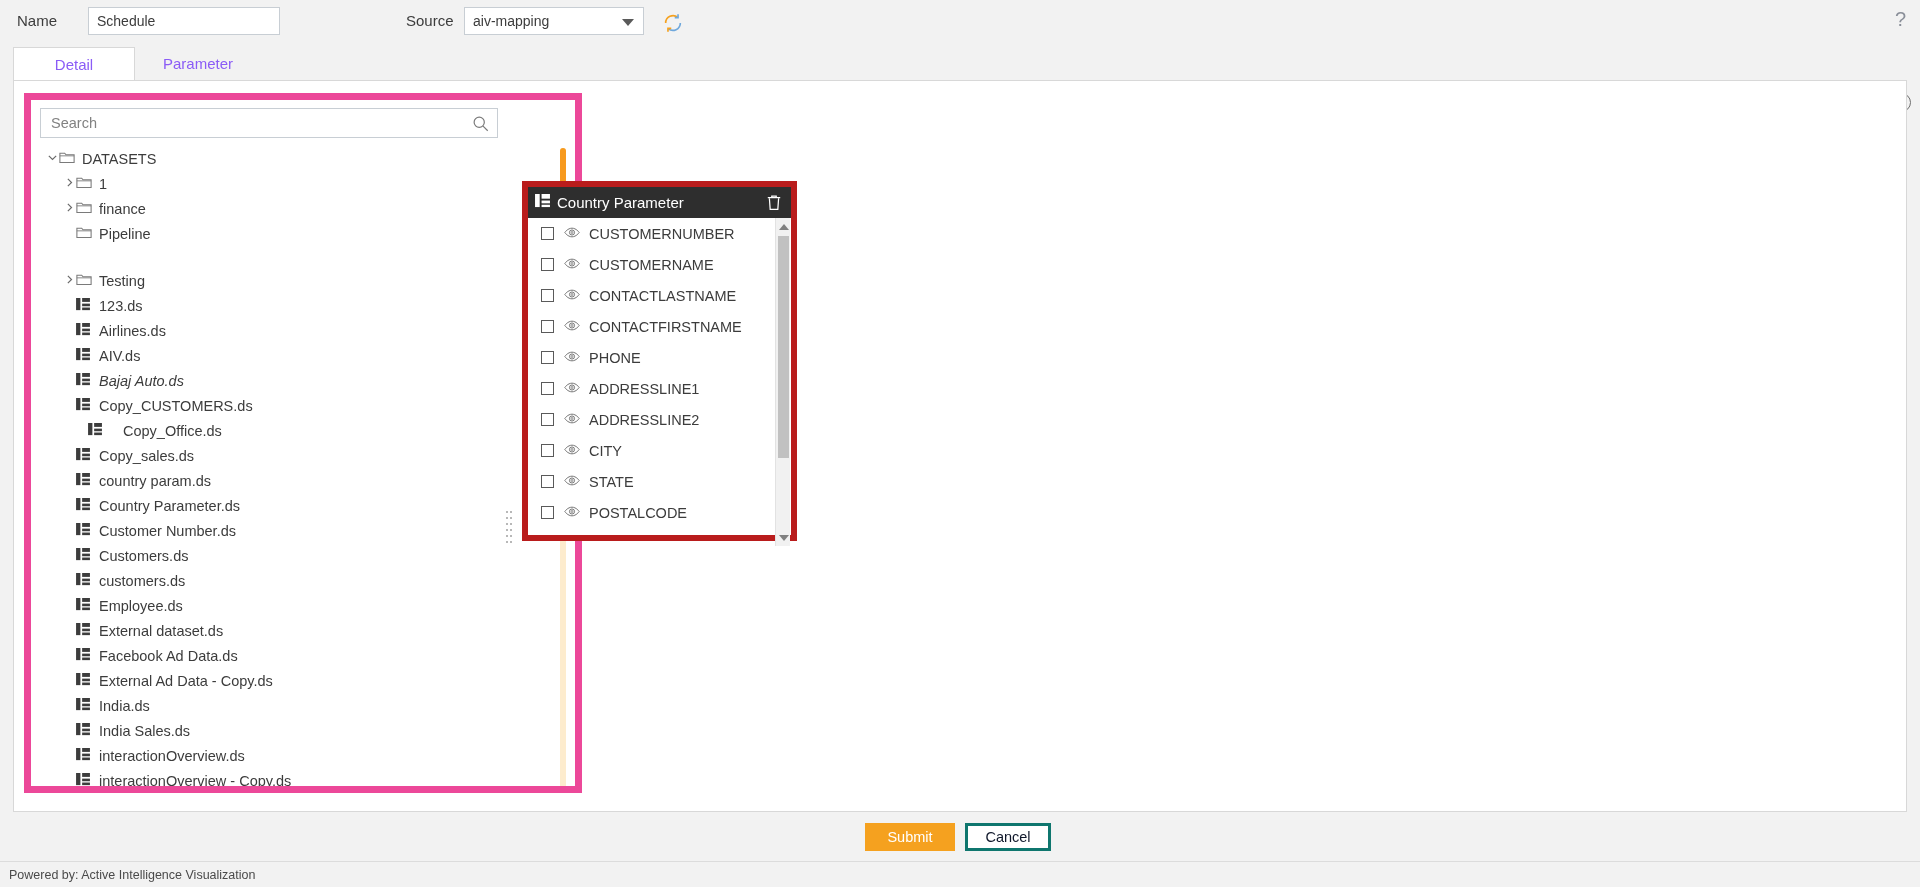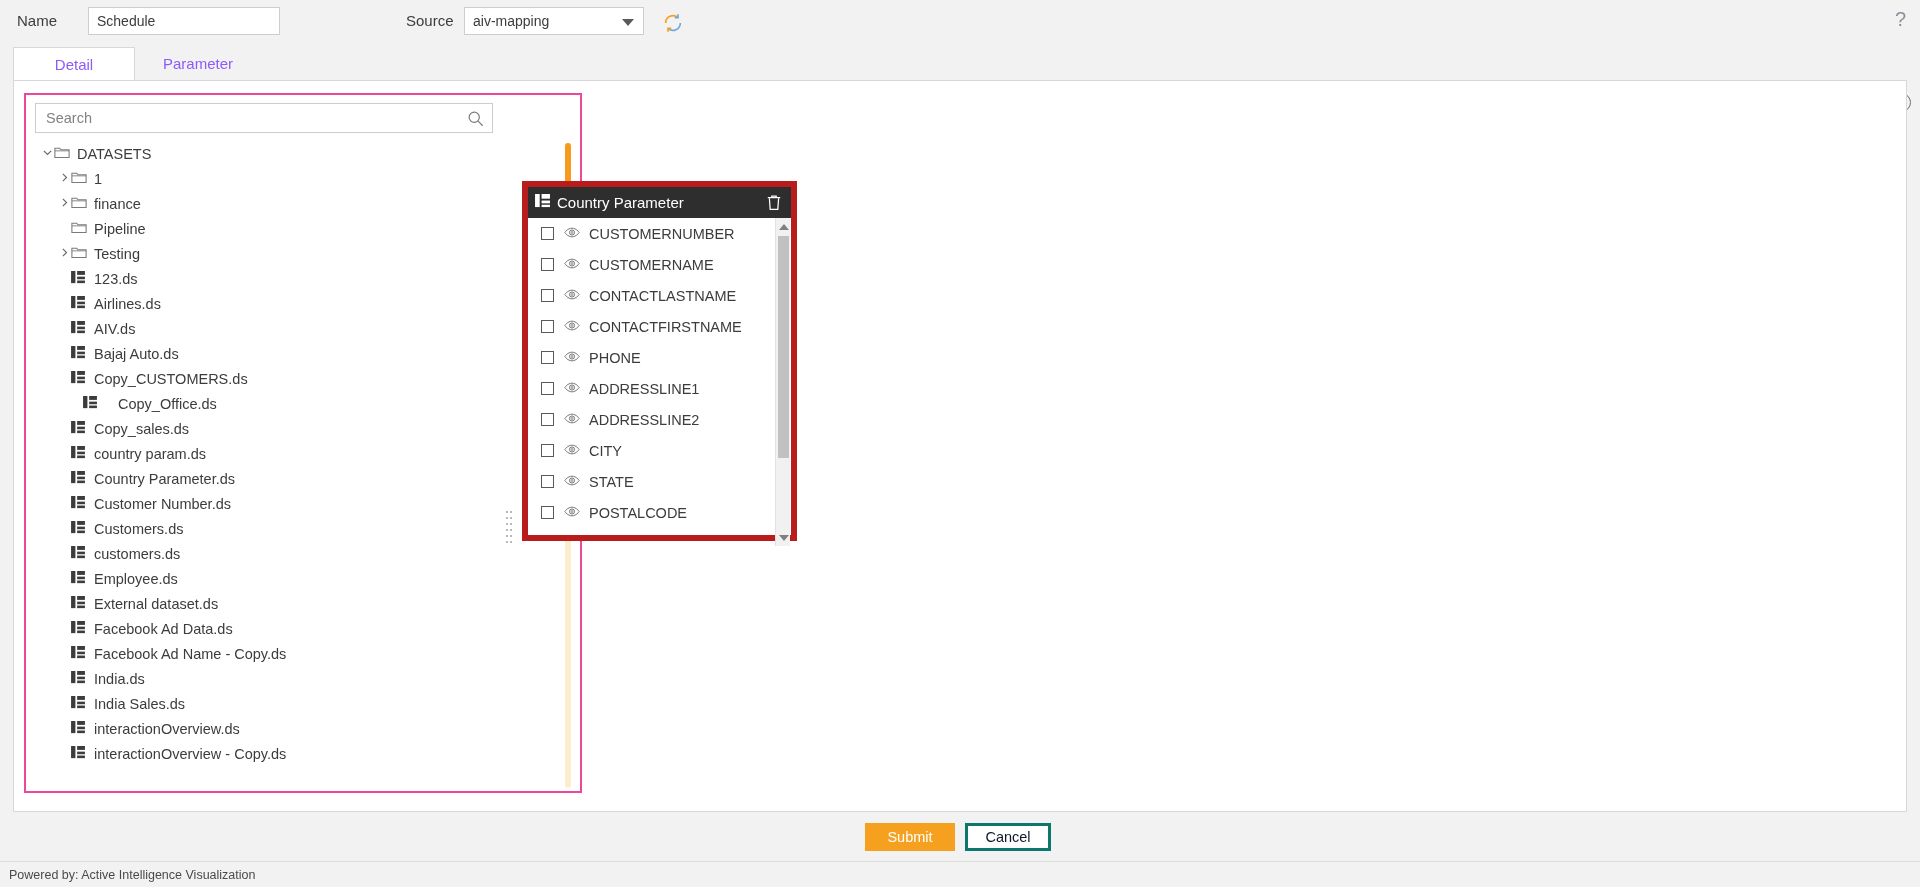--- a/index.html
+++ b/index.html
@@ -122,21 +122,21 @@
   .canvas {
     position: absolute; left: 13px; top: 80px;
     width: 1894px; height: 732px;
     background: #fff; border: 1px solid #d8d8d8;
   }
 
   
   .treepanel {
     position: absolute; left: 10px; top: 12px;
     width: 558px; height: 700px;
-    border: 2px solid #ec4899; background: #fff;
+    border: 7px solid #ec4899; background: #fff;
     overflow: hidden;
   }
   .search-box {
     position: absolute; left: 9px; top: 8px;
     width: 458px; height: 30px;
     border: 1px solid #c8ced4; background: #fff;
   }
   .search-box input {
     position: absolute; left: 8px; top: 0; width: 410px; height: 28px;
     border: none; outline: none; background: transparent;
@@ -358,21 +358,21 @@
           <span class="tlabel">finance</span>
         </div>
         <div class="trow" style="padding-left: 31px;">
           <span class="chev"></span>
           <span class="ico"><svg width="16" height="14" viewBox="0 0 18 15">
               <path d="M1 3.2h5.4l1.5 1.8h9.1v8.6H1z" fill="none" stroke="#7a7a7a" stroke-width="1.2"></path>
               <path d="M1 6.2h16" stroke="#7a7a7a" stroke-width="1"></path>
             </svg></span>
           <span class="tlabel">Pipeline</span>
         </div>
-        <div class="trow" style="padding-left: 31px;">
+        <div class="trow" style="padding-left: 31px; margin-top: 22px;">
           <span class="chev"><svg width="11" height="11" viewBox="0 0 12 12">
               <path d="M4.2 2L8.2 6l-4 4" fill="none" stroke="#6a6a6a" stroke-width="1.3"></path>
             </svg></span>
           <span class="ico"><svg width="16" height="14" viewBox="0 0 18 15">
               <path d="M1 3.2h5.4l1.5 1.8h9.1v8.6H1z" fill="none" stroke="#7a7a7a" stroke-width="1.2"></path>
               <path d="M1 6.2h16" stroke="#7a7a7a" stroke-width="1"></path>
             </svg></span>
           <span class="tlabel">Testing</span>
         </div>
         <div class="trow" style="padding-left: 31px;">
@@ -398,21 +398,21 @@
         <div class="trow" style="padding-left: 31px;">
           <span class="chev"></span>
           <span class="ico"><svg width="14" height="13" viewBox="0 0 16 15">
               <rect x="0" y="0" width="5" height="14" fill="#3c3c3c"></rect>
               <rect x="7" y="0" width="9" height="4.5" fill="#3c3c3c"></rect>
               <rect x="7" y="6.5" width="9" height="3" fill="#3c3c3c"></rect>
               <rect x="7" y="11" width="9" height="3" fill="#3c3c3c"></rect>
             </svg></span>
           <span class="tlabel">AIV.ds</span>
         </div>
-        <div class="trow" style="padding-left: 31px;">
+        <div class="trow" style="padding-left: 31px; font-style: italic;">
           <span class="chev"></span>
           <span class="ico"><svg width="14" height="13" viewBox="0 0 16 15">
               <rect x="0" y="0" width="5" height="14" fill="#3c3c3c"></rect>
               <rect x="7" y="0" width="9" height="4.5" fill="#3c3c3c"></rect>
               <rect x="7" y="6.5" width="9" height="3" fill="#3c3c3c"></rect>
               <rect x="7" y="11" width="9" height="3" fill="#3c3c3c"></rect>
             </svg></span>
           <span class="tlabel">Bajaj Auto.ds</span>
         </div>
         <div class="trow" style="padding-left: 31px;">
@@ -526,21 +526,21 @@
           <span class="tlabel">Facebook Ad Data.ds</span>
         </div>
         <div class="trow" style="padding-left: 31px;">
           <span class="chev"></span>
           <span class="ico"><svg width="14" height="13" viewBox="0 0 16 15">
               <rect x="0" y="0" width="5" height="14" fill="#3c3c3c"></rect>
               <rect x="7" y="0" width="9" height="4.5" fill="#3c3c3c"></rect>
               <rect x="7" y="6.5" width="9" height="3" fill="#3c3c3c"></rect>
               <rect x="7" y="11" width="9" height="3" fill="#3c3c3c"></rect>
             </svg></span>
-          <span class="tlabel">Facebook Ad Name - Copy.ds</span>
+          <span class="tlabel">External Ad Data - Copy.ds</span>
         </div>
         <div class="trow" style="padding-left: 31px;">
           <span class="chev"></span>
           <span class="ico"><svg width="14" height="13" viewBox="0 0 16 15">
               <rect x="0" y="0" width="5" height="14" fill="#3c3c3c"></rect>
               <rect x="7" y="0" width="9" height="4.5" fill="#3c3c3c"></rect>
               <rect x="7" y="6.5" width="9" height="3" fill="#3c3c3c"></rect>
               <rect x="7" y="11" width="9" height="3" fill="#3c3c3c"></rect>
             </svg></span>
           <span class="tlabel">India.ds</span>

